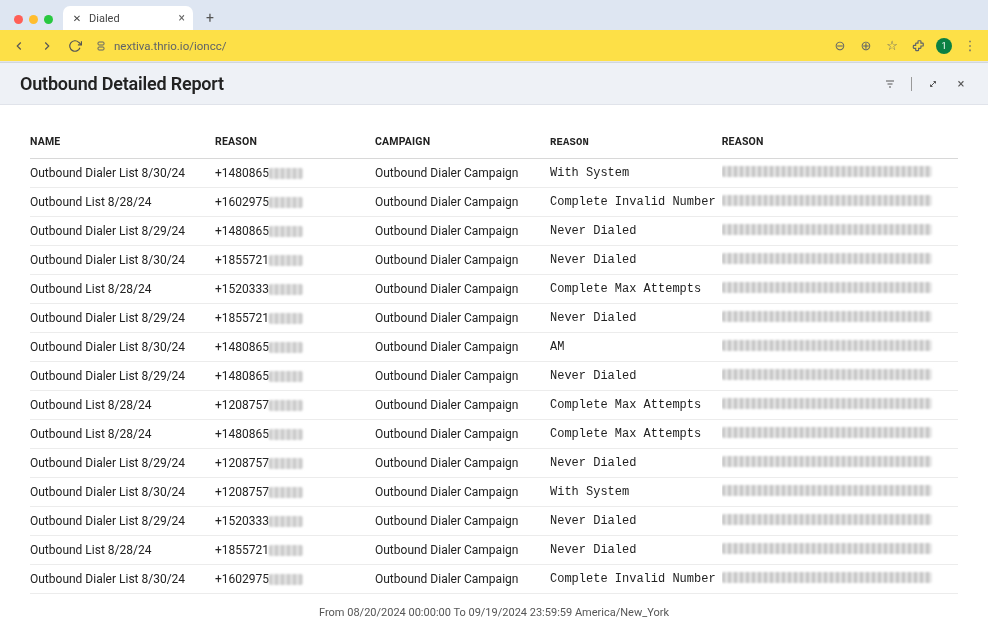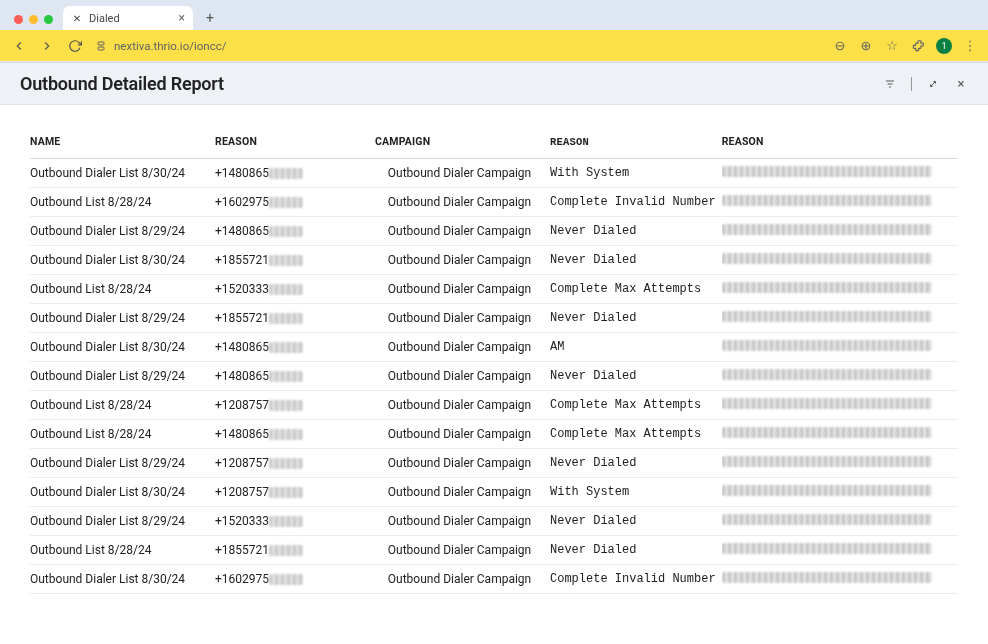--- a/index.html
+++ b/index.html
@@ -110,21 +110,21 @@
   }
   table.report-table tbody td {
     padding: 7px 6px 7px 0;
     border-bottom: 1px solid #ececec;
     vertical-align: middle;
     white-space: nowrap;
     overflow:hidden;
   }
   .col-name   { width: 185px; margin-left: 32px; }
   .col-number { width: 160px; }
-  .col-camp   { width: 175px; text-align: center; }
+  .col-camp   { width: 175px; }
   .col-reason { width: 160px; font-family: Liberation Mono, monospace; }
   .col-email  { }
 
   .blur-tail {
     color: transparent;
     user-select:none;
     background: repeating-linear-gradient(90deg,#c9c9c9 0 3px,#e2e2e2 3px 6px);
     border-radius:2px;
     filter: blur(1.2px);
     display:inline-block;
@@ -343,13 +343,14 @@
         </tr>
         <tr>
           <td class="col-name">Outbound Dialer List 8/30/24</td>
           <td class="col-number"><span>+1602975</span><span class="blur-tail" style="width: 34px;"></span></td>
           <td class="col-camp">Outbound Dialer Campaign</td>
           <td class="col-reason">Complete Invalid Number</td>
           <td class="col-email"><span class="email-blur"></span></td>
         </tr>
       </tbody>
   </table>
+  <div class="footer-note">From 08/20/2024 00:00:00 To 09/19/2024 23:59:59 America/New_York</div>
 </div>
 
 </body></html>

